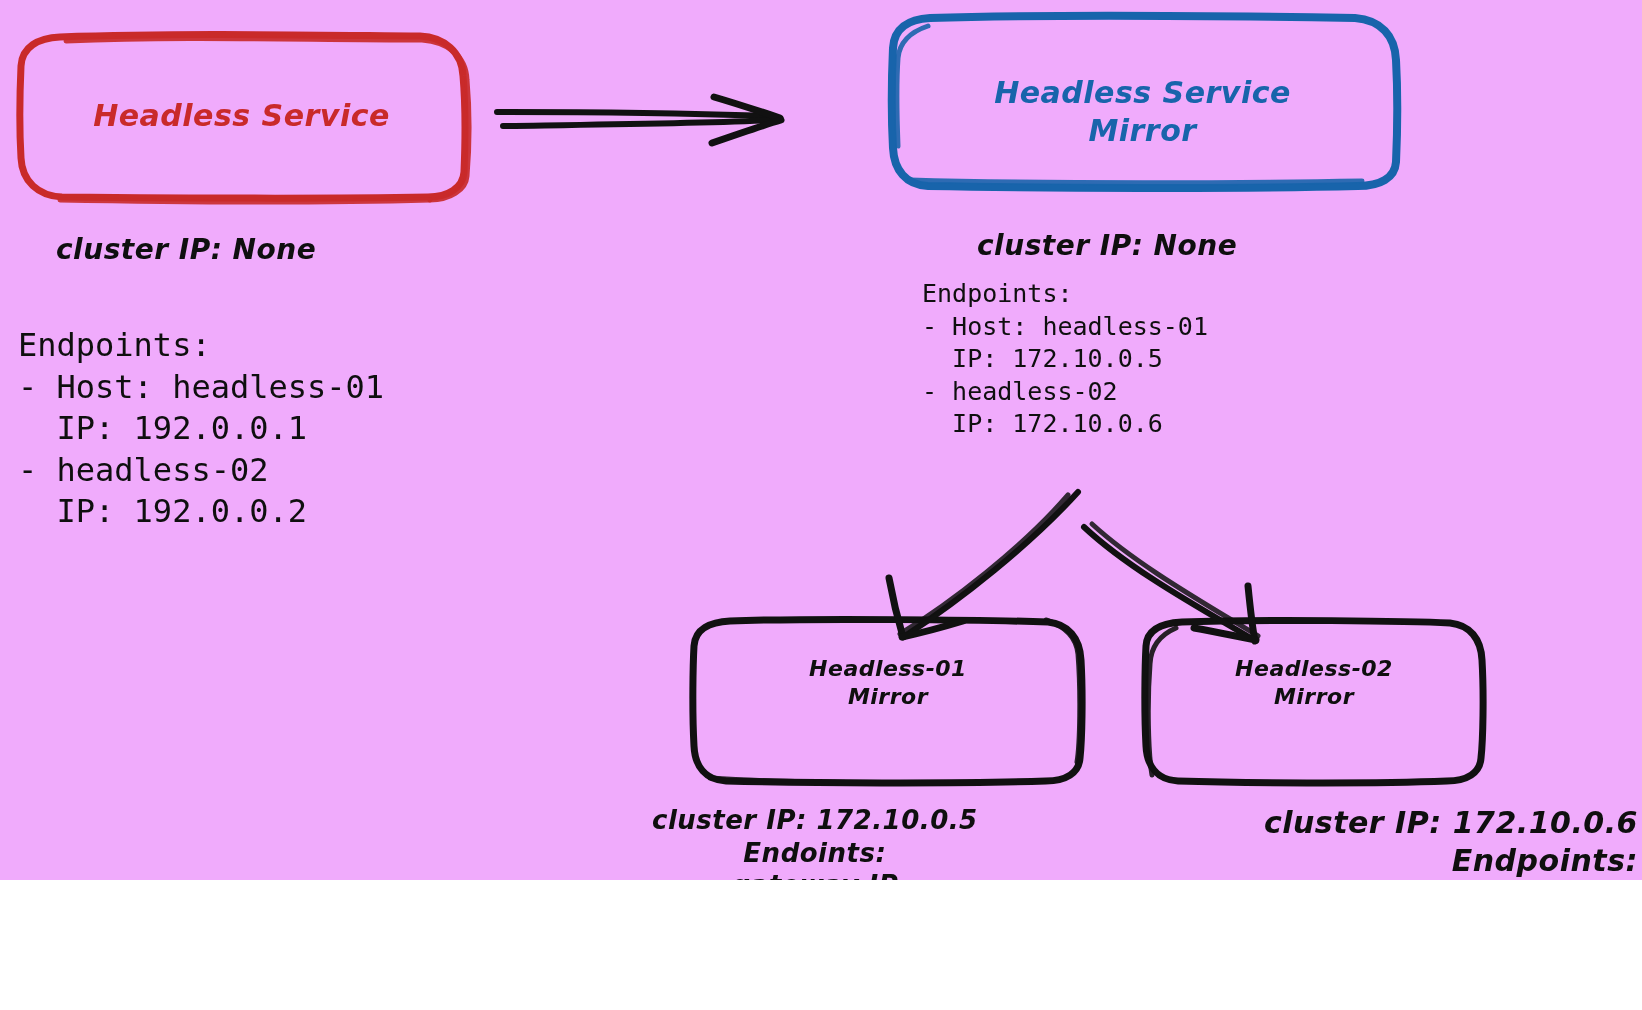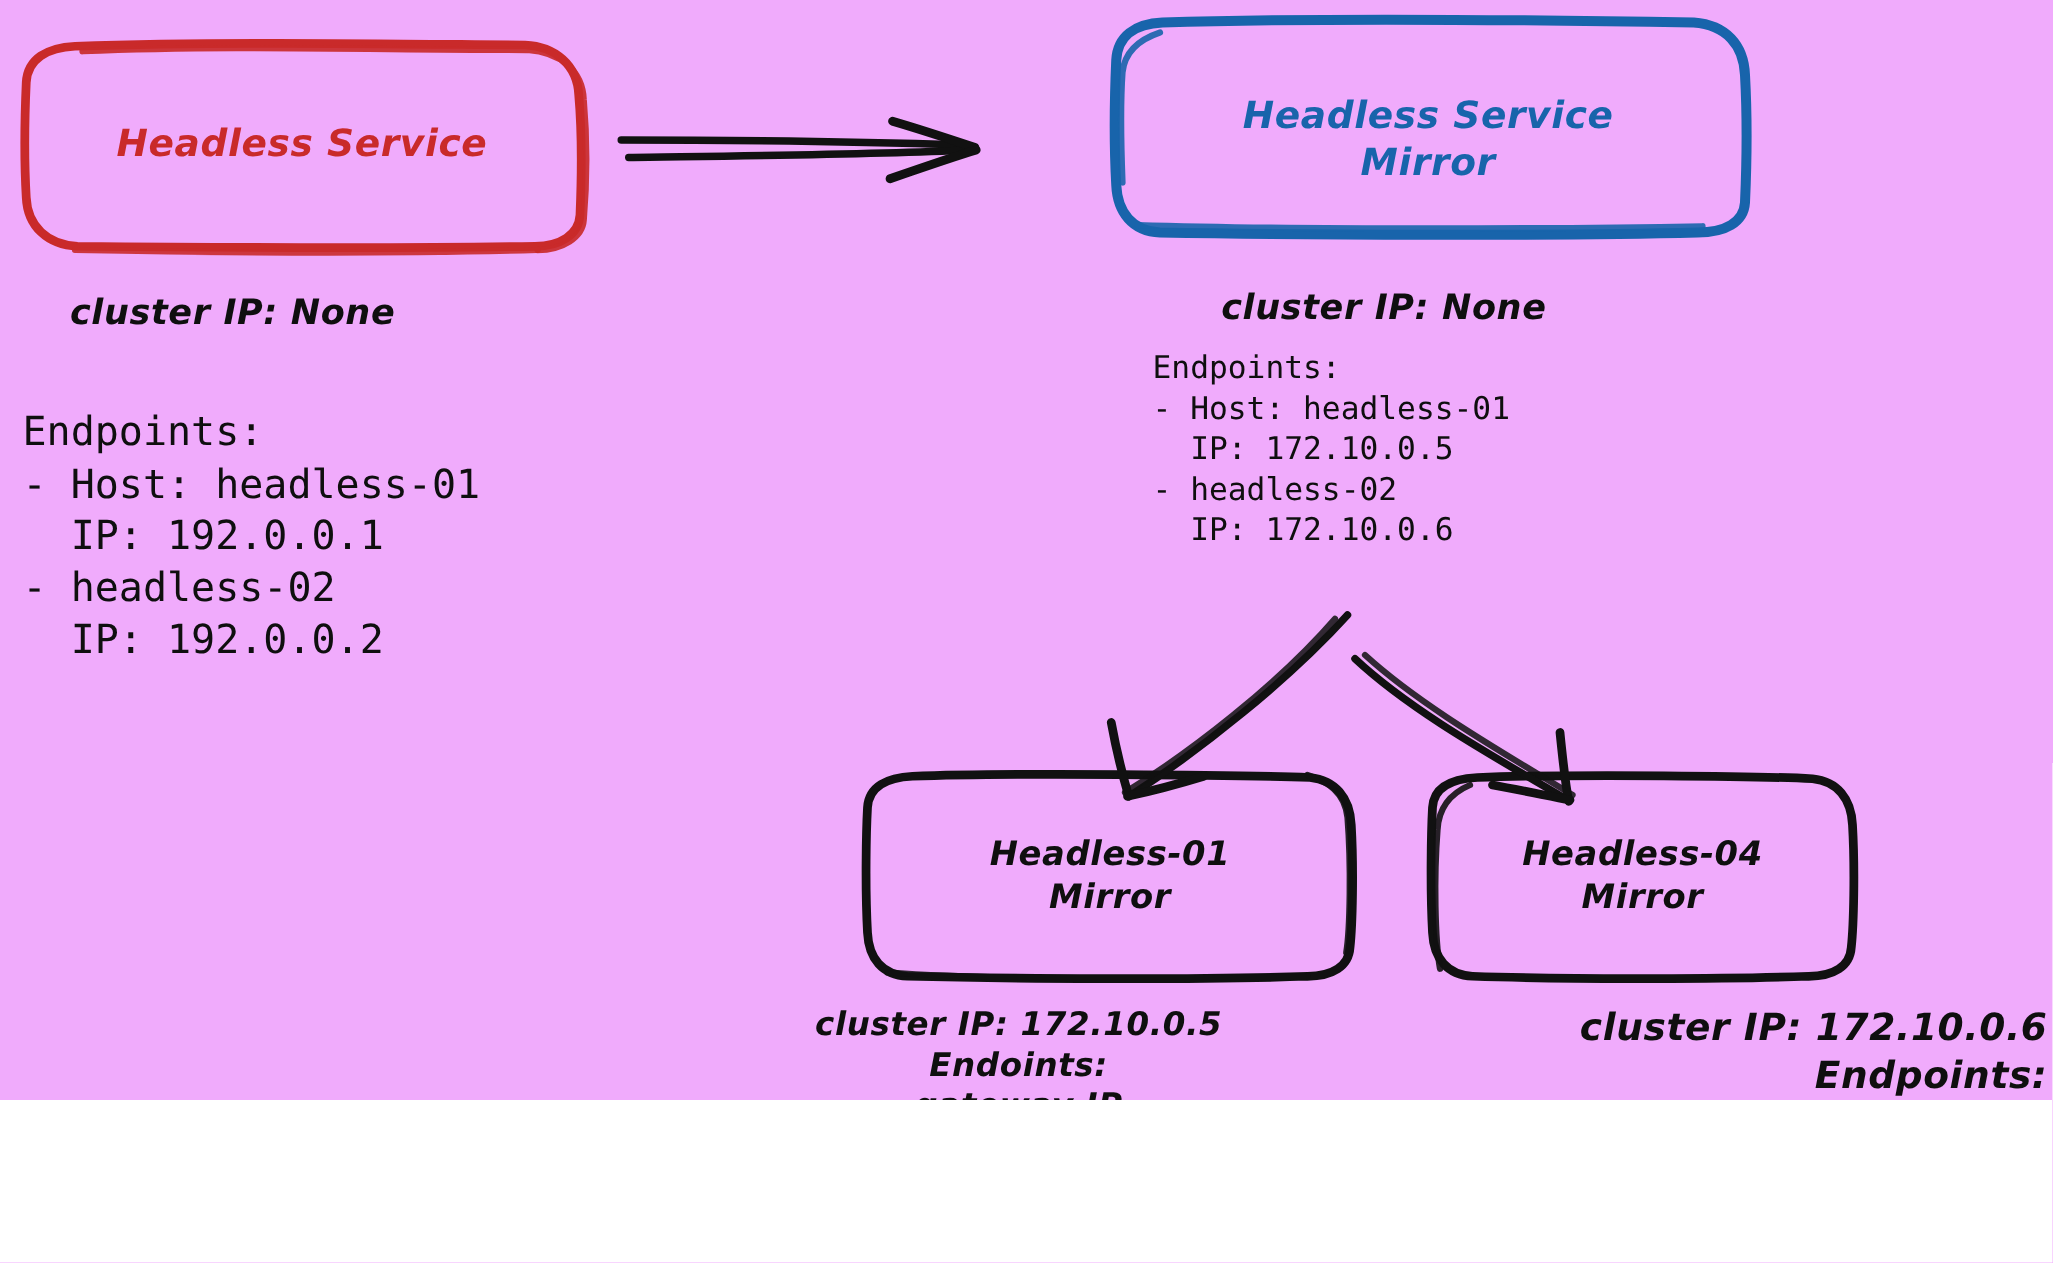--- a/index.html
+++ b/index.html
@@ -43,21 +43,21 @@
     line-height: 1.30;
   }
 
   
   .box-title {
     text-align: center;
     font-size: 30px;
   }
   .box-title.red  { color: #c92a2a; }
   .box-title.blue { color: #1864ab; }
-  .box-title.black { color: #0f0f0f; font-size: 27px; margin-top: 12px; }
+  .box-title.black { color: #0f0f0f; font-size: 22px; }
 
   
   #red-box-title   { left: 18px;  top: 97px;  width: 447px; }
   #blue-box-title  { left: 890px; top: 74px;  width: 505px; }
   #m1-title        { left: 697px; top: 655px; width: 382px; }
   #m2-title        { left: 1148px;top: 655px; width: 332px; }
 
   #left-clusterip  { left: 56px;  top: 232px; font-size: 28px; color: #0f0f0f; }
   #right-clusterip { left: 977px; top: 228px; font-size: 28px; color: #0f0f0f; }
 
@@ -149,21 +149,21 @@
 
   <div class="mono" id="right-endpoints">Endpoints:
 - Host: headless-01
   IP: 172.10.0.5
 - headless-02
   IP: 172.10.0.6</div>
 
   <div class="hand box-title black" id="m1-title" style="white-space: pre-line;">Headless-01
 Mirror</div>
 
-  <div class="hand box-title black" id="m2-title" style="white-space: pre-line;">Headless-04
+  <div class="hand box-title black" id="m2-title" style="white-space: pre-line;">Headless-02
 Mirror</div>
 
   <div class="hand" id="m1-caption" style="white-space: pre-line;">cluster IP: 172.10.0.5
 Endoints:
 gateway IP</div>
 
   <div class="hand" id="m2-caption" style="white-space: pre-line;">cluster IP: 172.10.0.6
 Endpoints:
 gateway IP</div>
 

